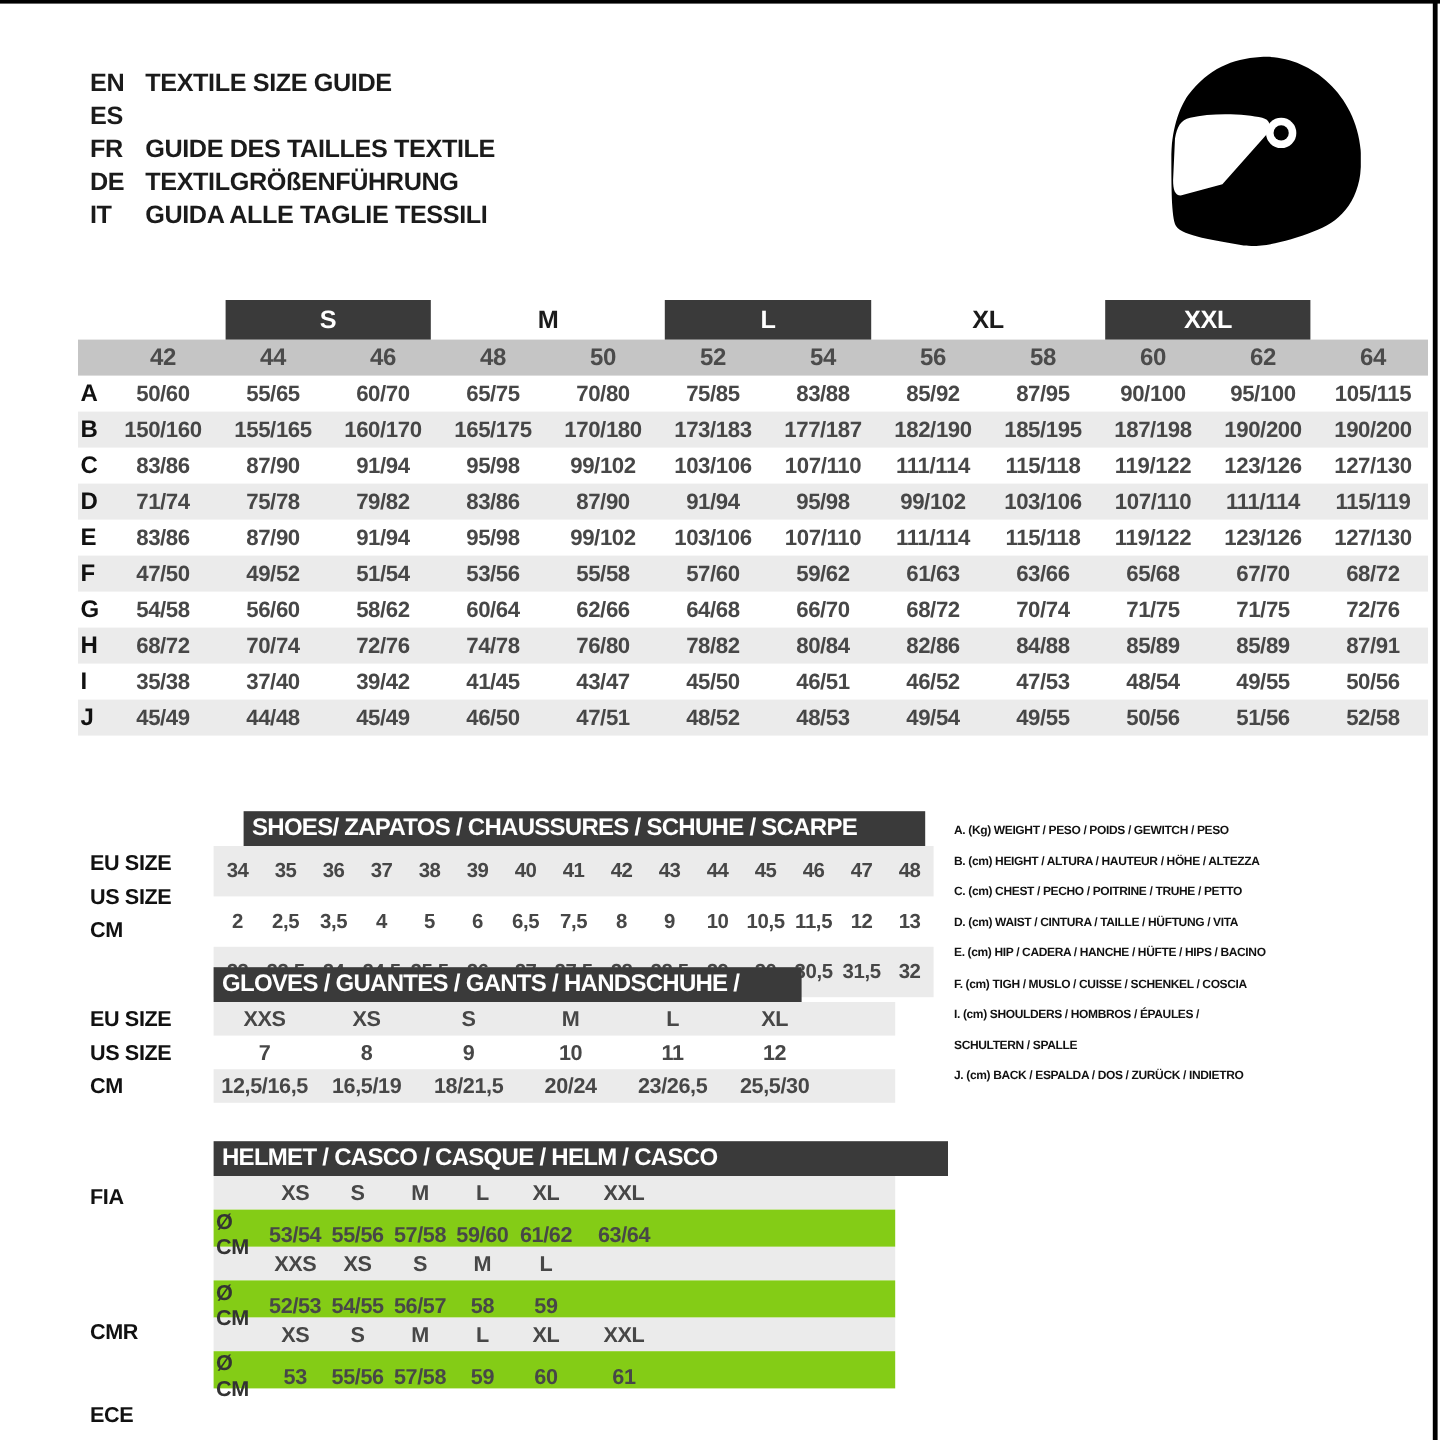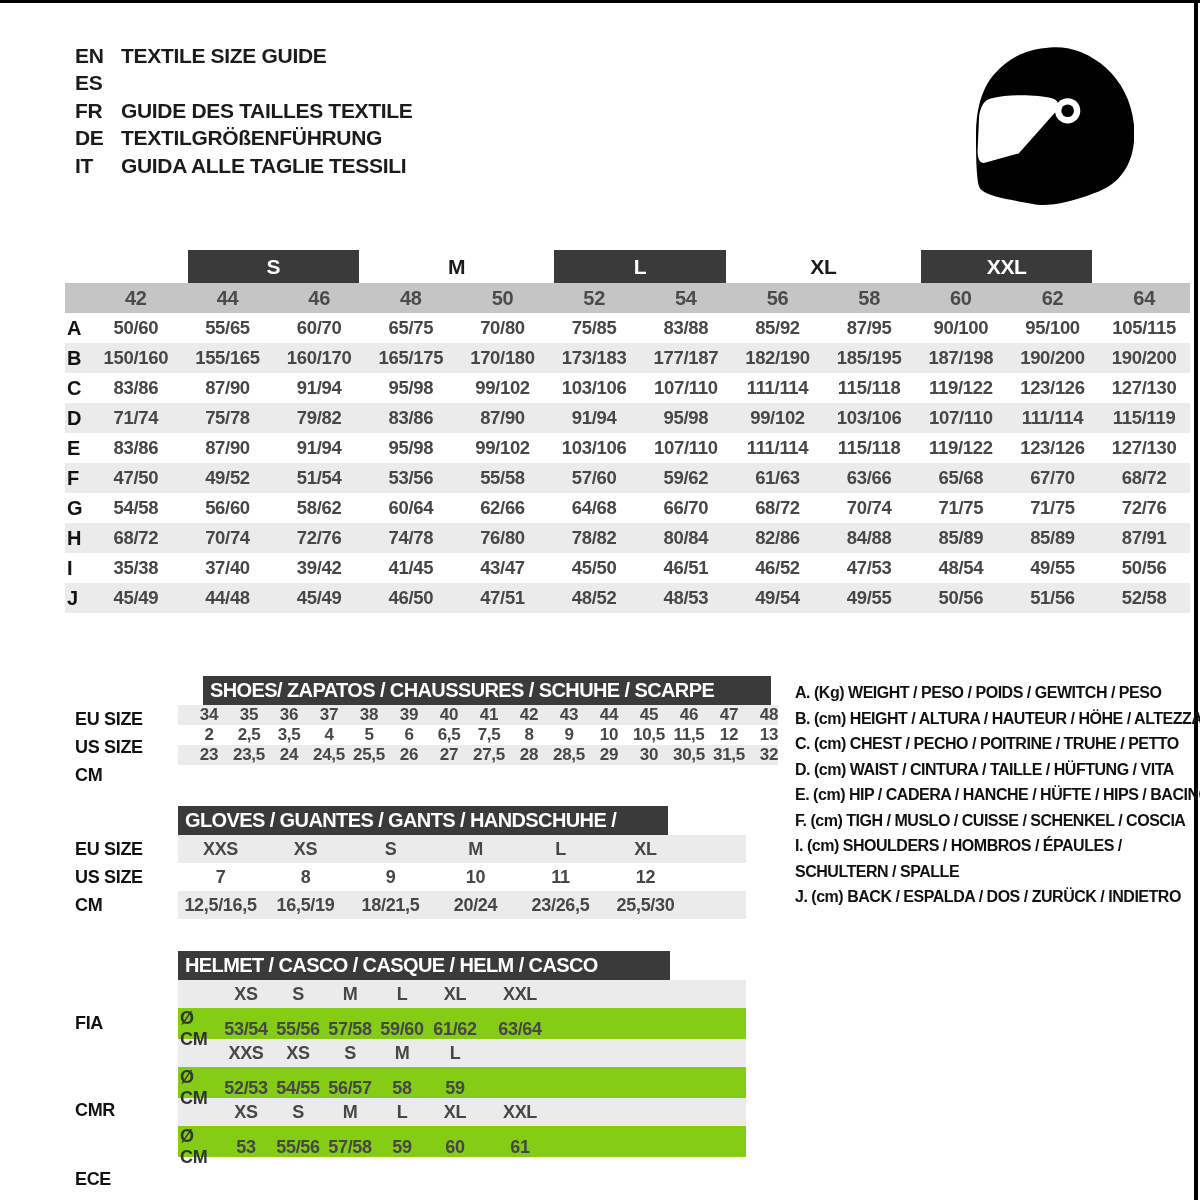--- a/index.html
+++ b/index.html
@@ -6,21 +6,21 @@
   html,body { width:1200px; height:1200px; }
   body {
     position:relative; background:#ffffff; overflow:hidden;
     font-family:"Liberation Sans", sans-serif; font-weight:700;
     color:#1b1b1b; letter-spacing:-0.02em;
   }
   .scan-top   { position:absolute; left:0; top:0; width:1200px; height:3px; background:#000; }
   .scan-right { position:absolute; left:1194px; top:0; width:4px; height:1200px; background:#000; }
 
   
-  #languages { position:absolute; left:75px; top:42px; }
+  #languages { position:absolute; left:75px; top:56px; }
   .lang-row { display:grid; grid-template-columns:46px auto; height:27.5px; align-items:center; font-size:21px; }
   .lang-code { }
   .lang-title { }
 
   
   #helmet-logo { position:absolute; left:976px; top:40px; width:158px; height:170px; }
 
   
   #size-table { position:absolute; left:65px; top:250px; width:1125px; }
   .g13 { display:grid; grid-template-columns:25px repeat(12, 1fr); align-items:center; }
@@ -32,49 +32,49 @@
   .trow { height:30px; }
   .trow.stripe { background:#ebebeb; }
   .lbl-cell.rowletter { font-size:20px; padding-left:2px; color:#111; }
   .vcell { text-align:center; font-size:18.5px; color:#474747; }
 
   
   .bar { position:absolute; height:29px; background:#3a3a3a; color:#fff; font-size:20px;
          line-height:29px; padding-left:7px; letter-spacing:-0.03em; }
   #shoes-bar  { left:178px; top:676px; width:568px;margin-left:25px; }
   #gloves-bar { left:178px; top:806px; width:490px; }
-  #helmet-bar { left:178px; top:951px; width:492px; }
+  #helmet-bar { left:178px; top:951px; width:612px; }
 
   
   .side-label { position:absolute; left:75px; font-size:18px; color:#111; display:flex; align-items:center; height:28px; }
   .side-label.tall { height:31px; }
 
   
   #shoes-rows { position:absolute; left:178px; top:705px; width:600px; }
-  .shoe-row { height:20px; display:grid; grid-template-columns:repeat(15, 40px); align-items:center;padding-left:11px; }
+  .shoe-row { height:42px; display:grid; grid-template-columns:repeat(15, 40px); align-items:center; }
   .shoe-row.stripe { background:#ebebeb; }
   .shoe-row .cell { text-align:center; font-size:17px; color:#474747; }
 
   
   #gloves-rows { position:absolute; left:178px; top:835px; width:568px; }
   .glove-row { height:28px; display:grid; grid-template-columns:repeat(6, 85px) 1fr; align-items:center; }
   .glove-row.stripe { background:#ebebeb; }
   .glove-row .cell { text-align:center; font-size:18px; color:#474747; }
 
   
   #helmet-rows { position:absolute; left:178px; top:980px; width:568px; }
   .hm-row { display:grid; grid-template-columns:42px 52px 52px 52px 52px 54px 76px 1fr; align-items:center; }
   .hm-sizes { height:28px; background:#ebebeb; }
   .hm-vals { height:31px; background:#84cc16; }
   .hm-cell { text-align:center; font-size:18px; color:#474747; }
   .hm-unit { text-align:left; padding-left:2px; color:#333; }
 
   
   #legend { position:absolute; left:795px; top:680px; width:400px; }
-  .legend-item { font-size:16px; line-height:25.5px; white-space:pre; letter-spacing:-0.03em; color:#111; }
+  .legend-item { font-size:10px; line-height:25.5px; white-space:pre; letter-spacing:-0.03em; color:#111; }
 </style>
 </head>
 <body>
 
 <div class="scan-top"></div>
 <div class="scan-right"></div>
 
 <div id="languages">
     <div class="lang-row">
       <div class="lang-code">EN</div>
@@ -369,21 +369,21 @@
       <div class="cell">16,5/19</div>
       <div class="cell">18/21,5</div>
       <div class="cell">20/24</div>
       <div class="cell">23/26,5</div>
       <div class="cell">25,5/30</div>
       <div></div>
     </div>
   </div>
 
 <div id="helmet-bar" class="bar">HELMET / CASCO / CASQUE / HELM / CASCO</div>
-<div class="side-label tall" style="top:1008px">FIA</div>
+<div class="side-label tall" style="top:982px">FIA</div>
 <div class="side-label tall" style="top:1095px">CMR</div>
 <div class="side-label tall" style="top:1164px">ECE</div>
 <div id="helmet-rows">
     <div class="hm-row hm-sizes">
       <div class="hm-unit"></div>
       <div class="hm-cell">XS</div>
       <div class="hm-cell">S</div>
       <div class="hm-cell">M</div>
       <div class="hm-cell">L</div>
       <div class="hm-cell">XL</div>

